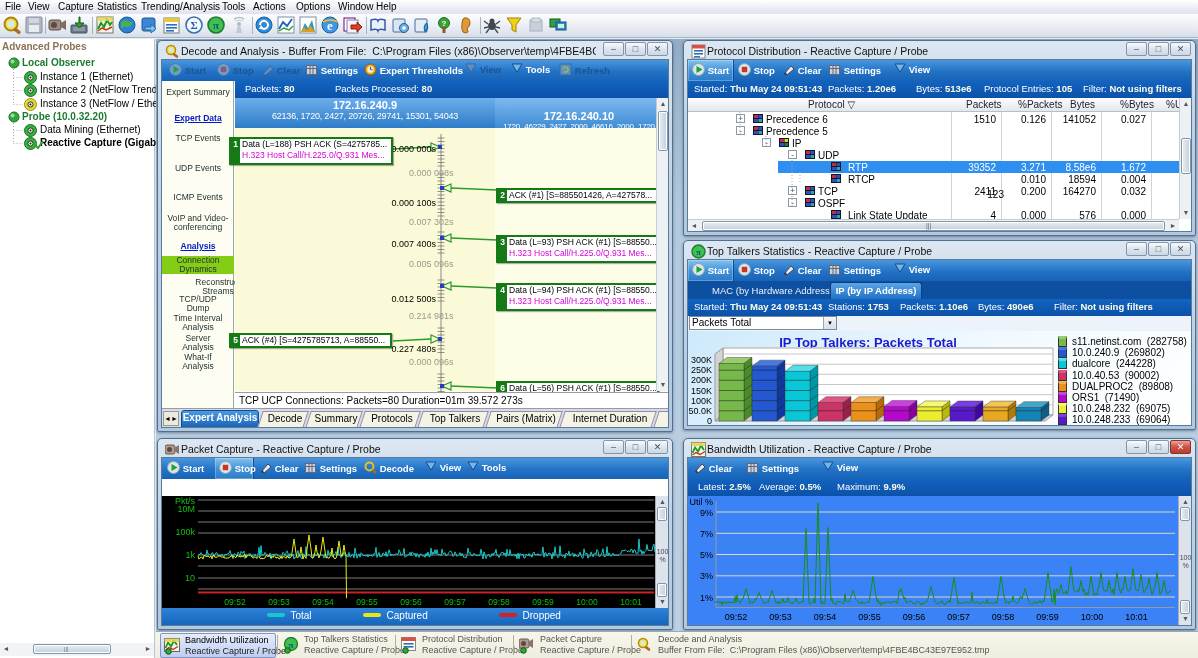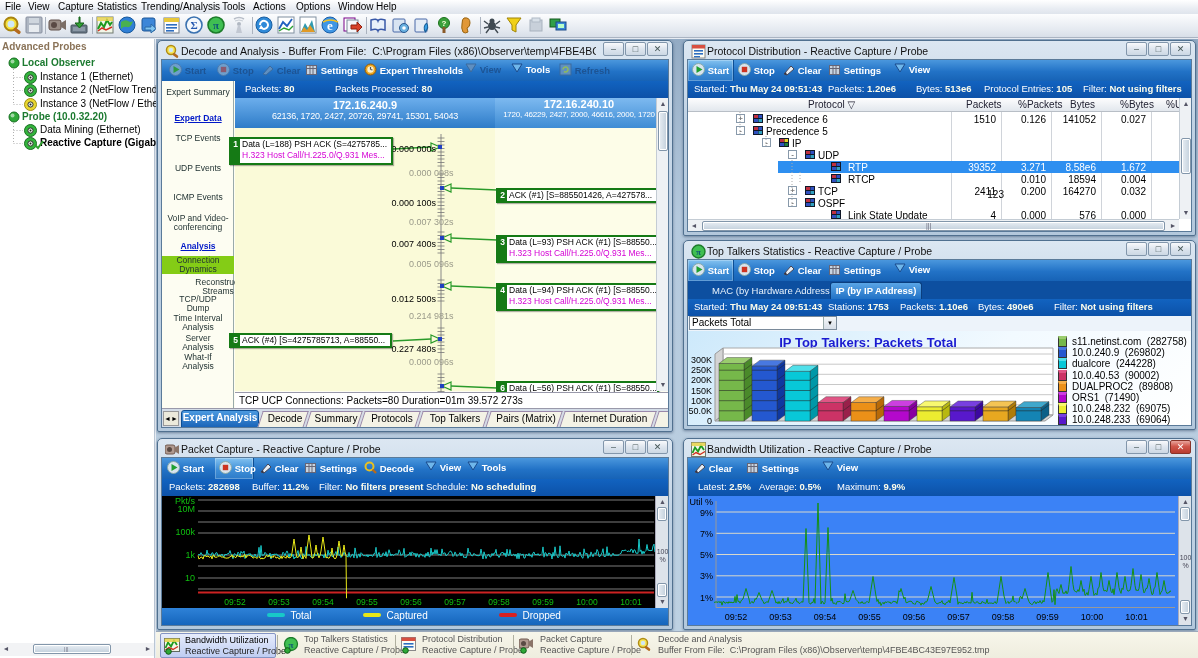--- a/index.html
+++ b/index.html
@@ -340,21 +340,21 @@
         </div>
         <div class="sbar" style="left:73px;top:21px;height:17px">
           <span style="left:10px">Packets: <b>80</b></span>
           <span style="left:100px">Packets Processed: <b>80</b></span>
         </div>
         <div style="position:absolute;left:73px;top:38px;width:260px;height:30px;background:linear-gradient(#6caeec,#2e7cc8);color:#fff;text-align:center;font-size:11px">
           <div style="font-weight:bold;padding-top:1px">172.16.240.9</div>
           <div style="font-size:9px;letter-spacing:-.2px">62136, 1720, 2427, 20726, 29741, 15301, 54043</div>
         </div>
         <div style="position:absolute;left:333px;top:38px;width:168px;height:30px;background:linear-gradient(#7db9f0,#3f8cd4);color:#fff;text-align:center;font-size:11px">
-          <div style="font-weight:bold;padding-top:0">172.16.240.10</div>
+          <div style="font-weight:bold;padding-top:12px">172.16.240.10</div>
           <div style="font-size:8px;letter-spacing:-.2px">1720, 46229, 2427, 2000, 46616, 2000, 1720</div>
         </div>
         <div style="position:absolute;left:73px;top:68px;width:260px;bottom:36px;background:#fafad8"></div>
         <div style="position:absolute;left:333px;top:68px;width:168px;bottom:36px;background:#fdfde8"></div>
         <svg class="abs" style="left:73px;top:68px" width="428" height="268">
           <line x1="206" y1="6" x2="206" y2="268" stroke="#888" stroke-width="1"></line>
           <line x1="202.5" y1="10.0" x2="209.5" y2="10.0" stroke="#777" stroke-width=".8"></line>
           <line x1="202.5" y1="13.5" x2="209.5" y2="13.5" stroke="#777" stroke-width=".8"></line>
           <line x1="202.5" y1="17.0" x2="209.5" y2="17.0" stroke="#777" stroke-width=".8"></line>
           <line x1="202.5" y1="20.5" x2="209.5" y2="20.5" stroke="#777" stroke-width=".8"></line>
@@ -908,26 +908,20 @@
               <circle cx="5.5" cy="5.5" r="4" fill="none" stroke="#e8c020" stroke-width="2"></circle>
               <line x1="8.5" y1="8.5" x2="12" y2="12" stroke="#b46a1e" stroke-width="2.4"></line>
             </svg>&nbsp;Decode</span>
           <span class="it" style="left:263px"><svg width="12" height="11" style="vertical-align:-1px">
               <polygon points="1,1 11,1 6,9" fill="#6fb6ea" stroke="#1a4a8c"></polygon>
             </svg>&nbsp;View</span>
           <span class="it" style="left:305px"><svg width="12" height="11" style="vertical-align:-1px">
               <polygon points="1,1 11,1 6,9" fill="#6fb6ea" stroke="#1a4a8c"></polygon>
             </svg>&nbsp;Tools</span>
         </div>
-        <div class="sbar" style="top:21px">
-          <span style="left:7px">Packets: <b>282698</b></span>
-          <span style="left:90px">Buffer: <b>11.2%</b></span>
-          <span style="left:157px">Filter: <b>No filters present</b></span>
-          <span style="left:264px">Schedule: <b>No scheduling</b></span>
-        </div>
         <div style="position:absolute;left:0;top:38px;right:13px;bottom:17px;background:#000">
           <svg class="abs" style="left:0;top:0" width="495" height="137">
             <line x1="36" y1="4" x2="492" y2="4" stroke="#8a8a8a" stroke-width="0.9"></line>
             <line x1="36" y1="15" x2="492" y2="15" stroke="#8a8a8a" stroke-width="0.9"></line>
             <line x1="36" y1="26" x2="492" y2="26" stroke="#8a8a8a" stroke-width="0.9"></line>
             <line x1="36" y1="37" x2="492" y2="37" stroke="#8a8a8a" stroke-width="0.9"></line>
             <line x1="36" y1="59" x2="492" y2="59" stroke="#8a8a8a" stroke-width="0.9"></line>
             <line x1="36" y1="70" x2="492" y2="70" stroke="#8a8a8a" stroke-width="0.9"></line>
             <line x1="36" y1="82" x2="492" y2="82" stroke="#8a8a8a" stroke-width="0.9"></line>
             <line x1="36" y1="93" x2="492" y2="93" stroke="#8a8a8a" stroke-width="0.9"></line>

